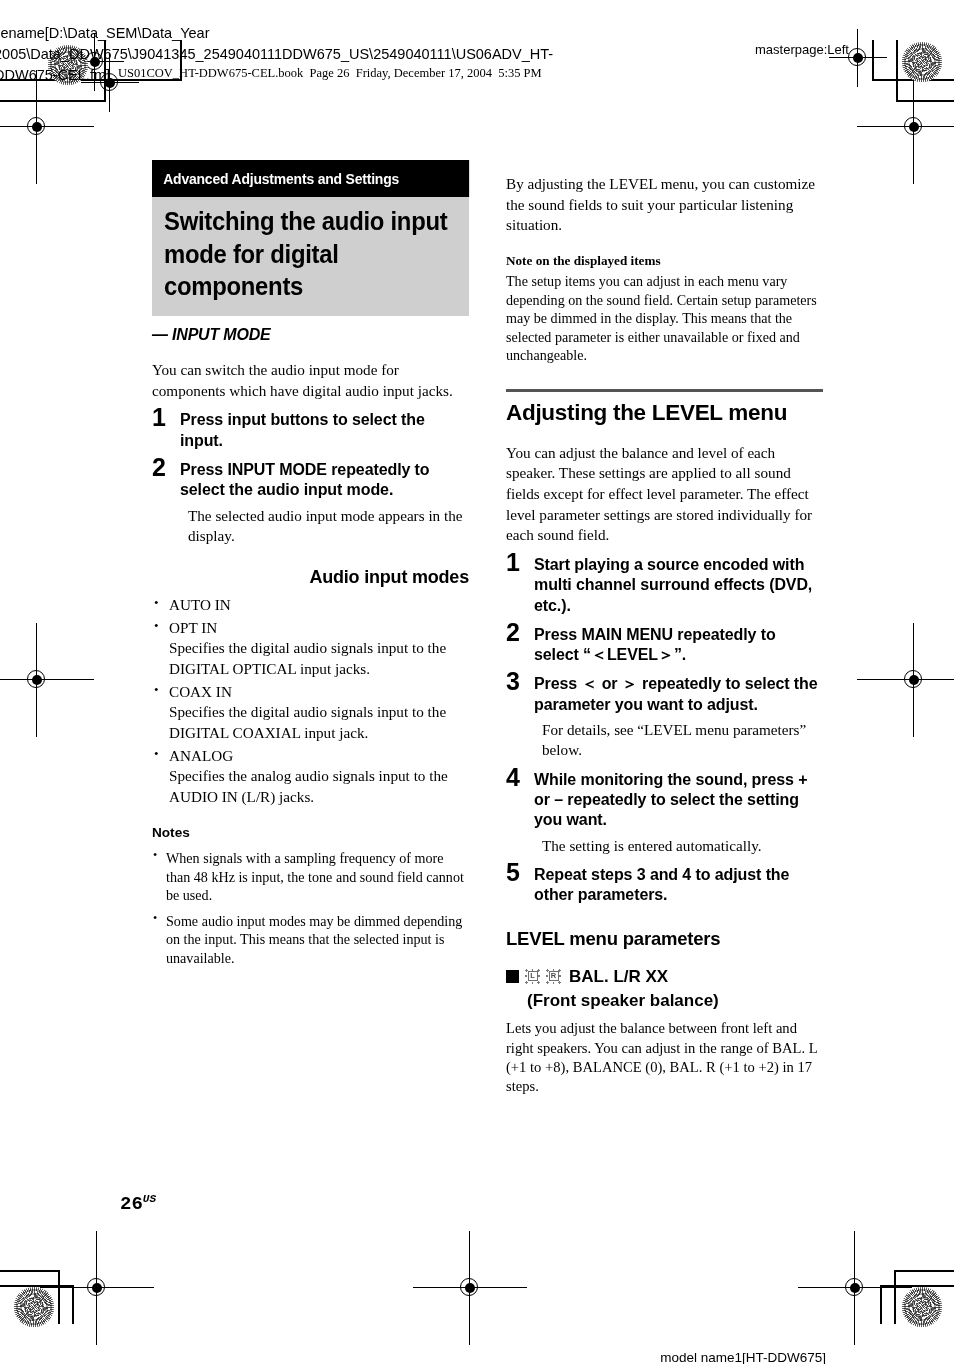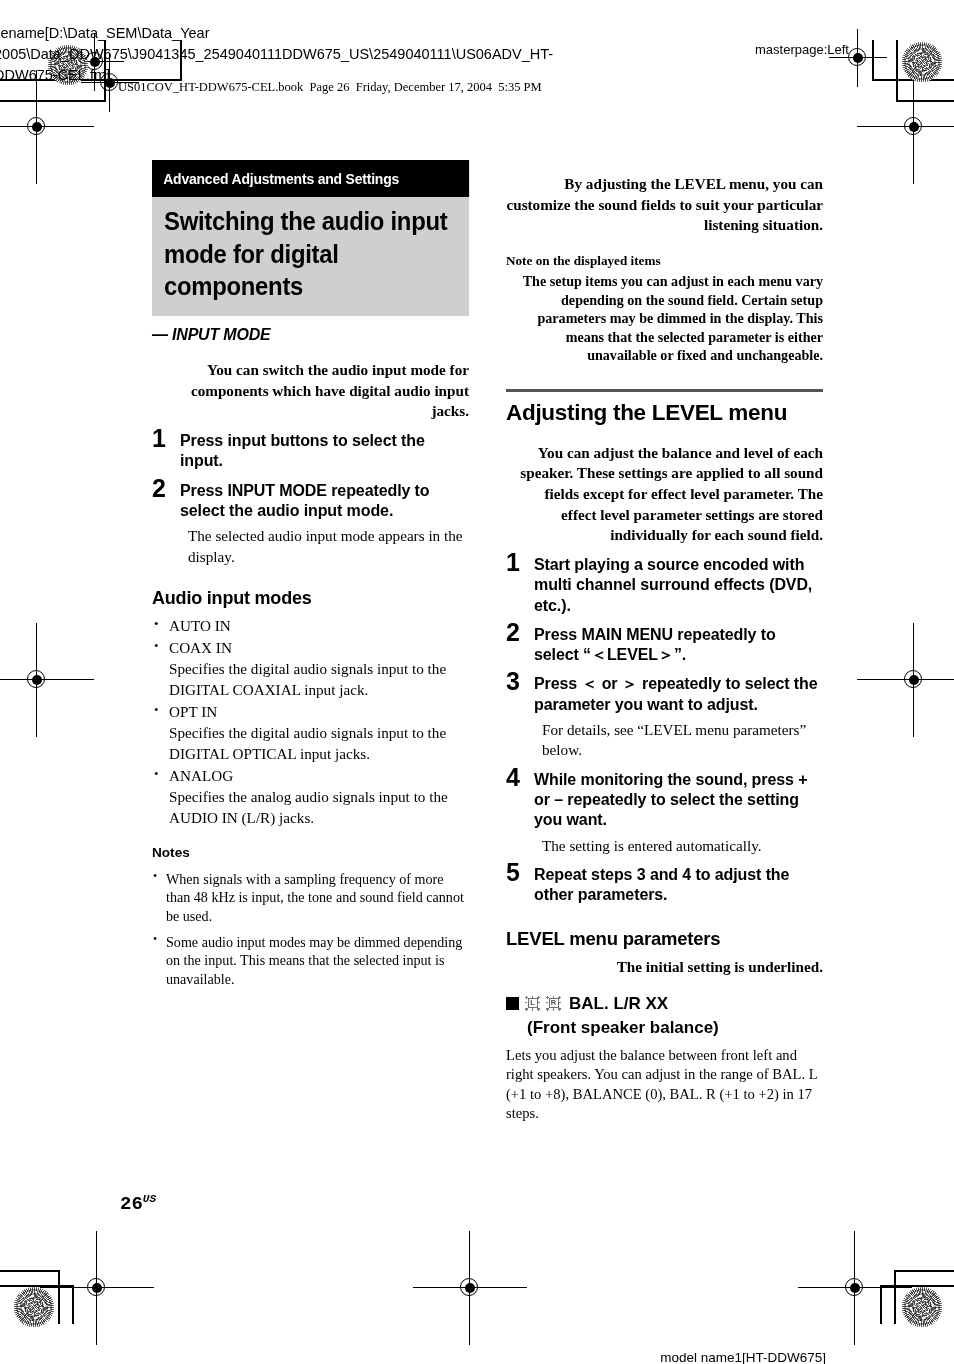--- a/index.html
+++ b/index.html
@@ -147,29 +147,30 @@
     font-family: "Liberation Sans", sans-serif;
     font-weight: bold;
     font-size: 26.5px;
     line-height: 1.1;
     letter-spacing: -0.4px;
     transform: scaleX(0.9);
     transform-origin: left top;
     width: 111%;
   }
 
-  p.body { margin: 14px 0 0 0; text-align: right; font-weight: bold; }
+  p.body { margin: 14px 0 0 0; text-align: left; }
   p.body.tight { margin-top: 9px; }
 
   h3.sans-head {
     font-family: "Liberation Sans", sans-serif;
     font-weight: bold;
     font-size: 18px;
     margin: 19px 0 5px 0;
     letter-spacing: -0.2px;
+    text-align: right;
   }
   h4.note-head {
     font-family: "Liberation Sans", sans-serif;
     font-weight: bold;
     font-size: 13.6px;
     margin: 16px 0 2px 0;
   }
   h4.note-head.tiny { font-size: 13.2px; font-family: Liberation Serif, serif; }
 
   .rule-thick {
@@ -399,21 +400,21 @@
   </div>
 
   <div class="target" style="left:48px; top:45px;"></div>
   <div class="target" style="left:902px; top:42px;"></div>
   <div class="target" style="left:14px; top:1287px;"></div>
   <div class="target" style="left:902px; top:1287px;"></div>
 
   <div class="prepress" style="left:-6px; top:23px;">ilename[D:\Data_SEM\Data_Year</div>
   <div class="prepress" style="left:-6px; top:44px;">2005\Data_DDW675\J9041345_2549040111DDW675_US\2549040111\US06ADV_HT-</div>
   <div class="prepress" style="left:-6px; top:65px;">DDW675-CEL.fm]</div>
-  <div class="bookline" style="left:118px; top:80px;">US01COV_HT-DDW675-CEL.book  Page 26  Friday, December 17, 2004  5:35 PM</div>
+  <div class="bookline" style="left:118px; top:66px;">US01COV_HT-DDW675-CEL.book  Page 26  Friday, December 17, 2004  5:35 PM</div>
   <div class="masterpage" style="left:755px; top:42px;">masterpage:Left</div>
 
   <div class="col col-left">
 
     <div class="chapter-band">Advanced Adjustments and Settings</div>
 
     <div class="title-band">
       <h1>Switching the audio input mode for digital components</h1>
     </div>
 
@@ -430,30 +431,30 @@
       <div class="num">2</div>
       <div class="txt">Press INPUT MODE repeatedly to select the audio input mode.</div>
     </div>
     <div class="step-sub">The selected audio input mode appears in the display.</div>
 
     <h3 class="sans-head">Audio input modes</h3>
 
     <ul class="bul">
       <li>
         <span class="term">AUTO IN</span>
+      </li>
+      <li>
+        <span class="term">OPT IN</span>
+        <span class="desc">Specifies the digital audio signals input to the DIGITAL OPTICAL input jacks.</span>
       </li>
       <li>
         <span class="term">COAX IN</span>
         <span class="desc">Specifies the digital audio signals input to the DIGITAL COAXIAL input jack.</span>
       </li>
       <li>
-        <span class="term">OPT IN</span>
-        <span class="desc">Specifies the digital audio signals input to the DIGITAL OPTICAL input jacks.</span>
-      </li>
-      <li>
         <span class="term">ANALOG</span>
         <span class="desc">Specifies the analog audio signals input to the AUDIO IN (L/R) jacks.</span>
       </li>
     </ul>
 
     <h4 class="note-head">Notes</h4>
     <ul class="notes">
       <li>When signals with a sampling frequency of more than 48 kHz is input, the tone and sound field cannot be used.</li>
       <li>Some audio input modes may be dimmed depending on the input. This means that the selected input is unavailable.</li>
     </ul>
@@ -493,21 +494,20 @@
       <div class="txt">While monitoring the sound, press + or – repeatedly to select the setting you want.</div>
     </div>
     <div class="step-sub">The setting is entered automatically.</div>
 
     <div class="step">
       <div class="num">5</div>
       <div class="txt">Repeat steps 3 and 4 to adjust the other parameters.</div>
     </div>
 
     <h3 class="params-head">LEVEL menu parameters</h3>
-    <p class="body" style="margin-top:4px;">The initial setting is underlined.</p>
 
     <div class="param-block">
       <div class="param-line1">
         <span class="sq-black"></span>
 
         <span class="sp-icon">
           <span class="ray" style="left:0px;  top:1px;  width:3px; height:1.2px;"></span>
           <span class="ray" style="left:1px;  top:0px;  width:1.2px; height:3px;"></span>
           <span class="ray" style="left:12px; top:1px;  width:3px; height:1.2px;"></span>
           <span class="ray" style="left:12.8px; top:0px; width:1.2px; height:3px;"></span>

